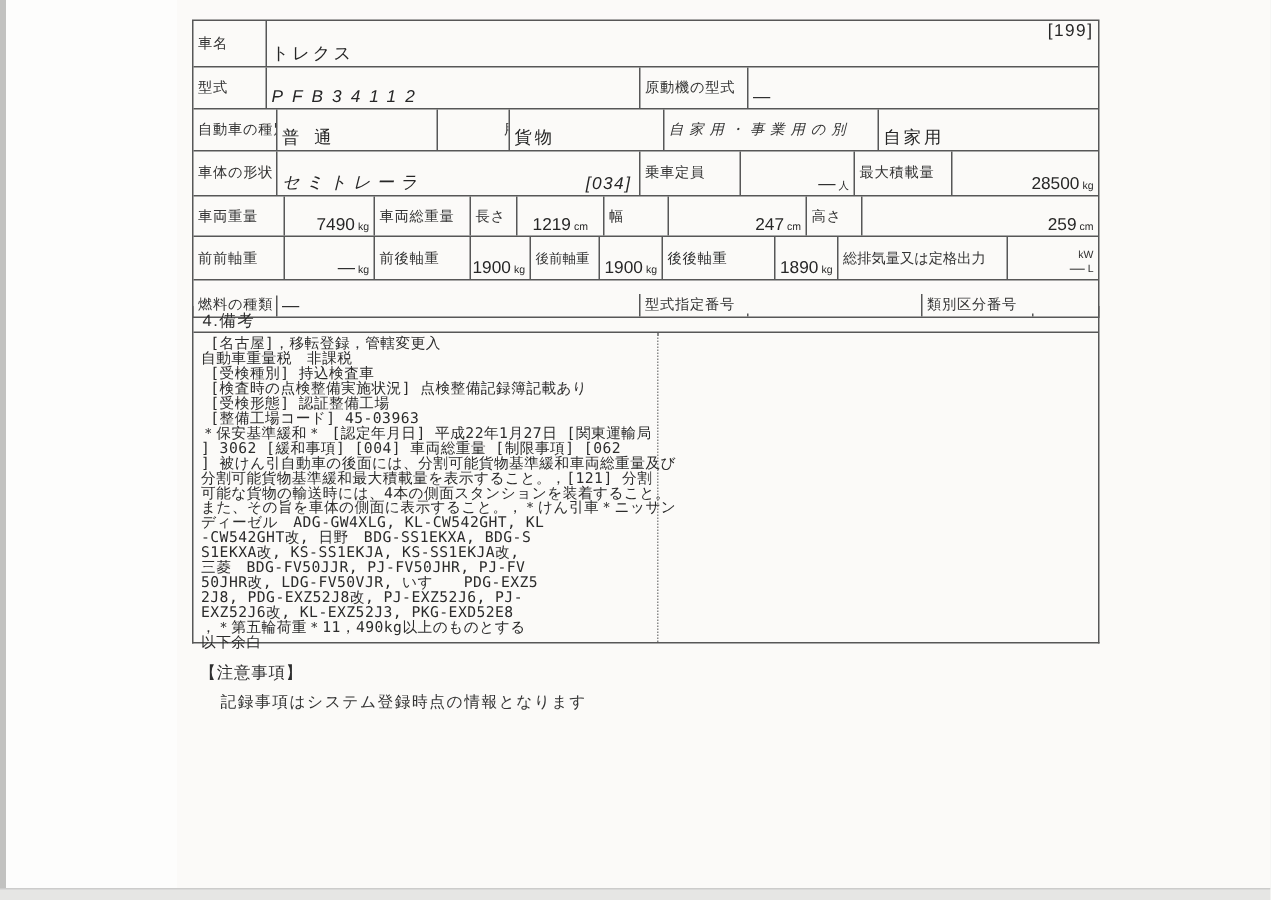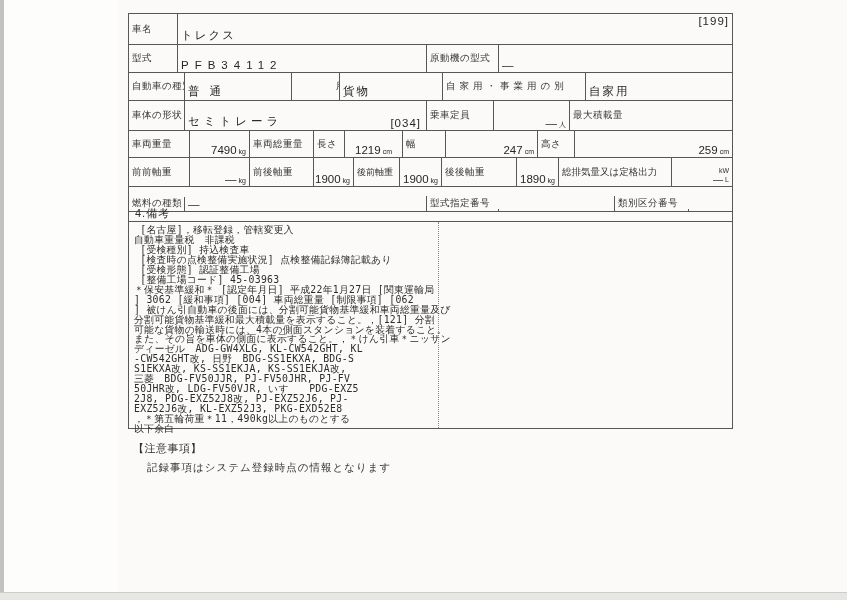--- a/index.html
+++ b/index.html
@@ -29,21 +29,21 @@
     box-sizing:border-box;display:flex;overflow:hidden;
     padding:1px 3px;position:relative;
   }
   .cell + .cell{border-left:1px solid #575757;}
   .lab{font-size:9.5px;align-items:center;color:#333;letter-spacing:0.5px;white-space:nowrap;}
   .val{font-size:11.5px;align-items:flex-end;white-space:nowrap;color:#262626;}
   .num{justify-content:flex-end;}
   .u{font-size:7px;line-height:1;margin-left:2px;position:relative;top:-1px;}
   .tagTR{position:absolute;top:1px;right:3px;font-size:11.5px;letter-spacing:1px;}
   .codeBR{position:absolute;bottom:1px;right:5px;font-size:11.5px;letter-spacing:1px;}
-  .ls2{letter-spacing:2px;} .ls4{letter-spacing:4px;} .ls6{letter-spacing:6px;} .ls10{letter-spacing:10px;}
+  .ls2{letter-spacing:2px;} .ls4{letter-spacing:4px;font-style:italic;} .ls6{letter-spacing:6px;font-style:italic;} .ls10{letter-spacing:10px;}
   .kwl{flex-direction:column;align-items:flex-end;justify-content:flex-end;line-height:1.05;}
   .kwl .top{font-size:7px;}
   .kwl .bot{font-size:10px;}
 
   
   .remarks-section{
     position:absolute;left:128px;top:204px;width:605px;
     box-sizing:border-box;
     border:1px solid #575757;border-top:none;
   }
@@ -109,20 +109,24 @@
       <div class="cell val ls4" style="width:242px;">
         <span>セミトレーラ</span>
         <span class="codeBR">[034]</span>
       </div>
       <div class="cell lab" style="width:67px;">乗車定員</div>
       <div class="cell val num" style="width:76px;">
         <span>—</span>
         <span class="u">人</span>
       </div>
       <div class="cell lab" style="width:65px;">最大積載量</div>
+      <div class="cell val num" style="flex:1;">
+        <span>28500</span>
+        <span class="u">kg</span>
+      </div>
     </div>
 
     <div class="trow" style="height:26px;">
       <div class="cell lab" style="width:60px;">車両重量</div>
       <div class="cell val num" style="width:60px;">
         <span>7490</span>
         <span class="u">kg</span>
       </div>
       <div class="cell lab" style="width:64px;">車両総重量</div>
       <div class="cell lab" style="width:31px;">長さ</div>

